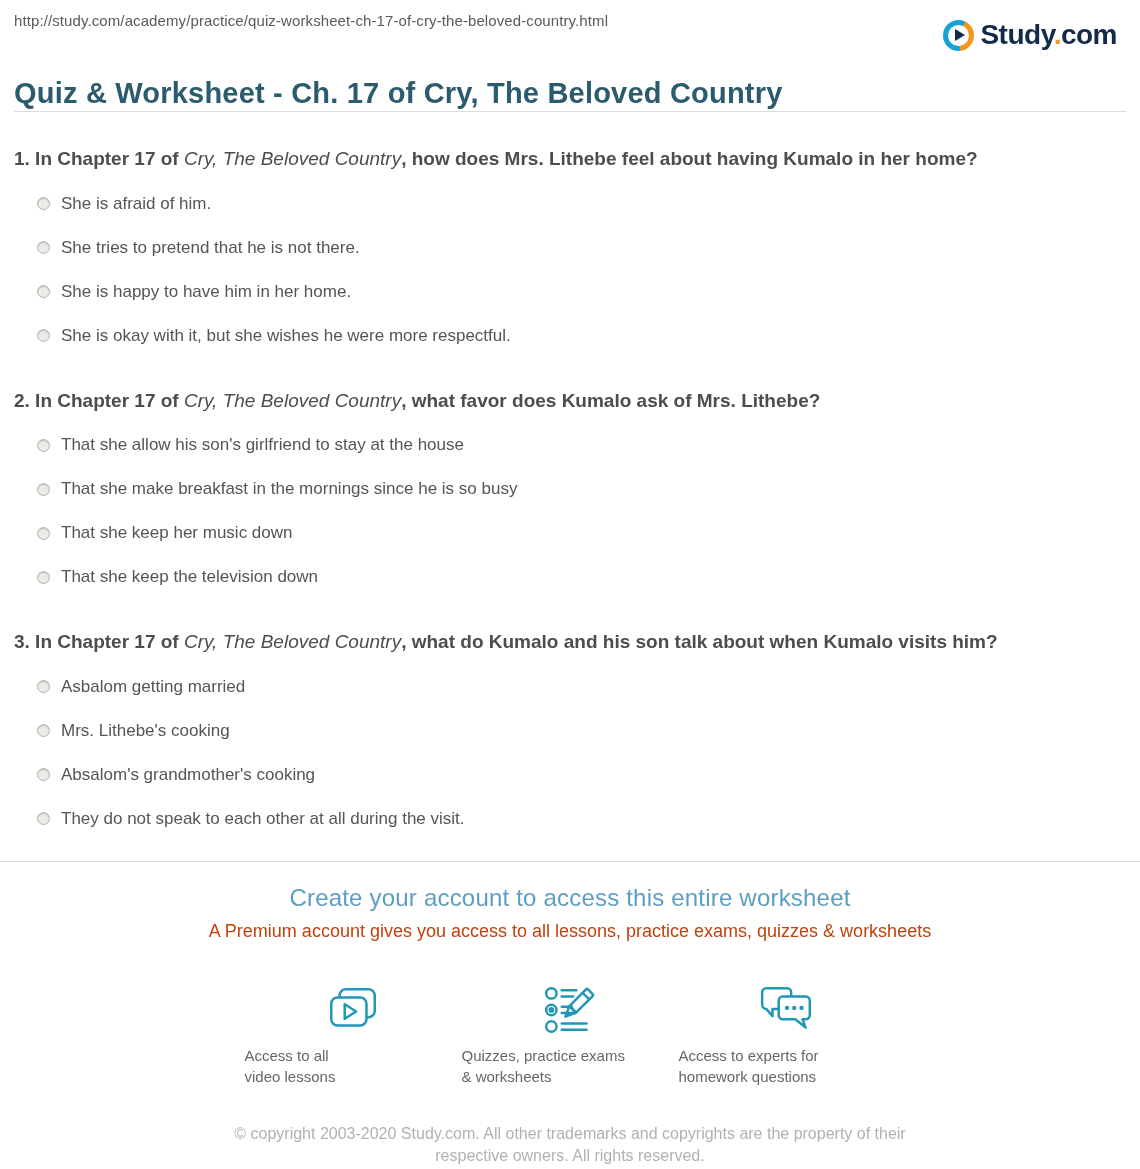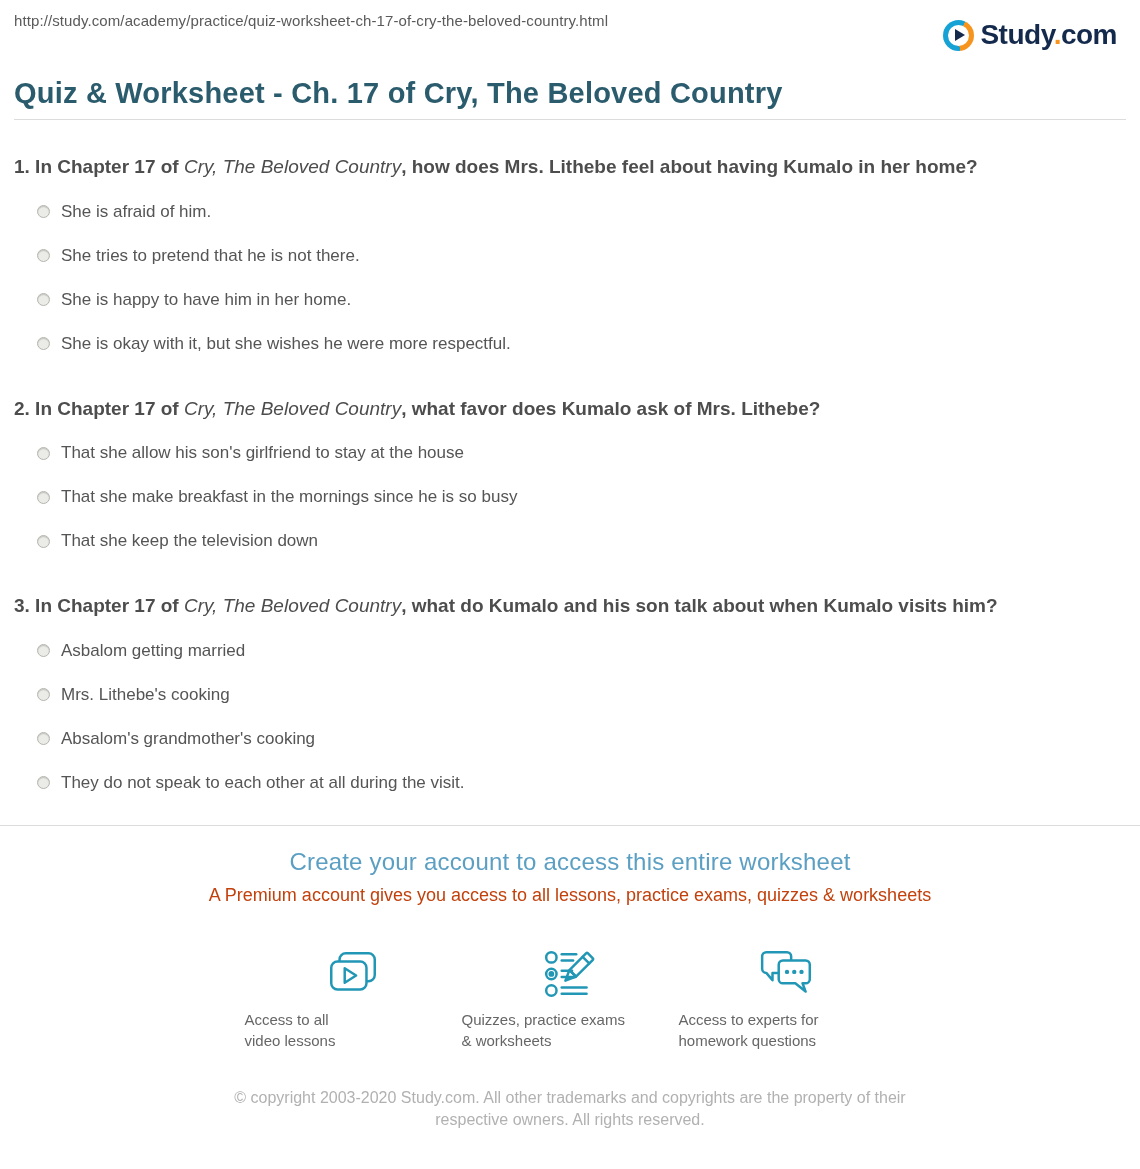--- a/index.html
+++ b/index.html
@@ -30,21 +30,21 @@
     position: absolute; left: 12px; top: 9px;
     width: 0; height: 0;
     border-left: 10px solid #142a4c;
     border-top: 6.5px solid transparent;
     border-bottom: 6.5px solid transparent;
   }
   .logo-text { font-size: 28px; font-weight: bold; color: #142a4c; letter-spacing: -0.5px; }
   .logo-text .dot { color: #f7941e; }
 
   
-  .page-head { margin: 33px 14px 0 14px; border-bottom: 1px solid #dcdcdc; padding-bottom: 9px; }
+  .page-head { margin: 33px 14px 0 14px; border-bottom: 1px solid #dcdcdc; padding-bottom: 1px; }
   h1 { font-size: 29px; font-weight: bold; color: #2b5c6d; letter-spacing: 0.2px; }
 
   
   .quiz { padding: 0 14px; border-bottom: 1px solid #dcdcdc; padding-bottom: 20px; }
   .question-block { margin-top: 30px; }
   .question-block:first-child { margin-top: 34px; }
   h2 { font-size: 19px; font-weight: bold; color: #4d4d4d; line-height: 1.35; }
   h2 em { font-weight: 400; font-style: italic; }
   .options { margin-top: 10px; }
   .option { display: flex; align-items: center; height: 44px; padding-left: 23px; cursor: pointer; }
@@ -119,20 +119,24 @@
   <div class="question-block">
     <h2><span>2. In Chapter 17 of </span><em>Cry, The Beloved Country</em><span>, what favor does Kumalo ask of Mrs. Lithebe?</span></h2>
     <div class="options">
       <div class="option">
         <span class="radio"></span>
         <span class="option-label">That she allow his son's girlfriend to stay at the house</span>
       </div>
       <div class="option">
         <span class="radio"></span>
         <span class="option-label">That she make breakfast in the mornings since he is so busy</span>
+      </div>
+      <div class="option">
+        <span class="radio"></span>
+        <span class="option-label">That she keep her music down</span>
       </div>
       <div class="option">
         <span class="radio"></span>
         <span class="option-label">That she keep the television down</span>
       </div>
     </div>
   </div>
 
   <div class="question-block">
     <h2><span>3. In Chapter 17 of </span><em>Cry, The Beloved Country</em><span>, what do Kumalo and his son talk about when Kumalo visits him?</span></h2>

